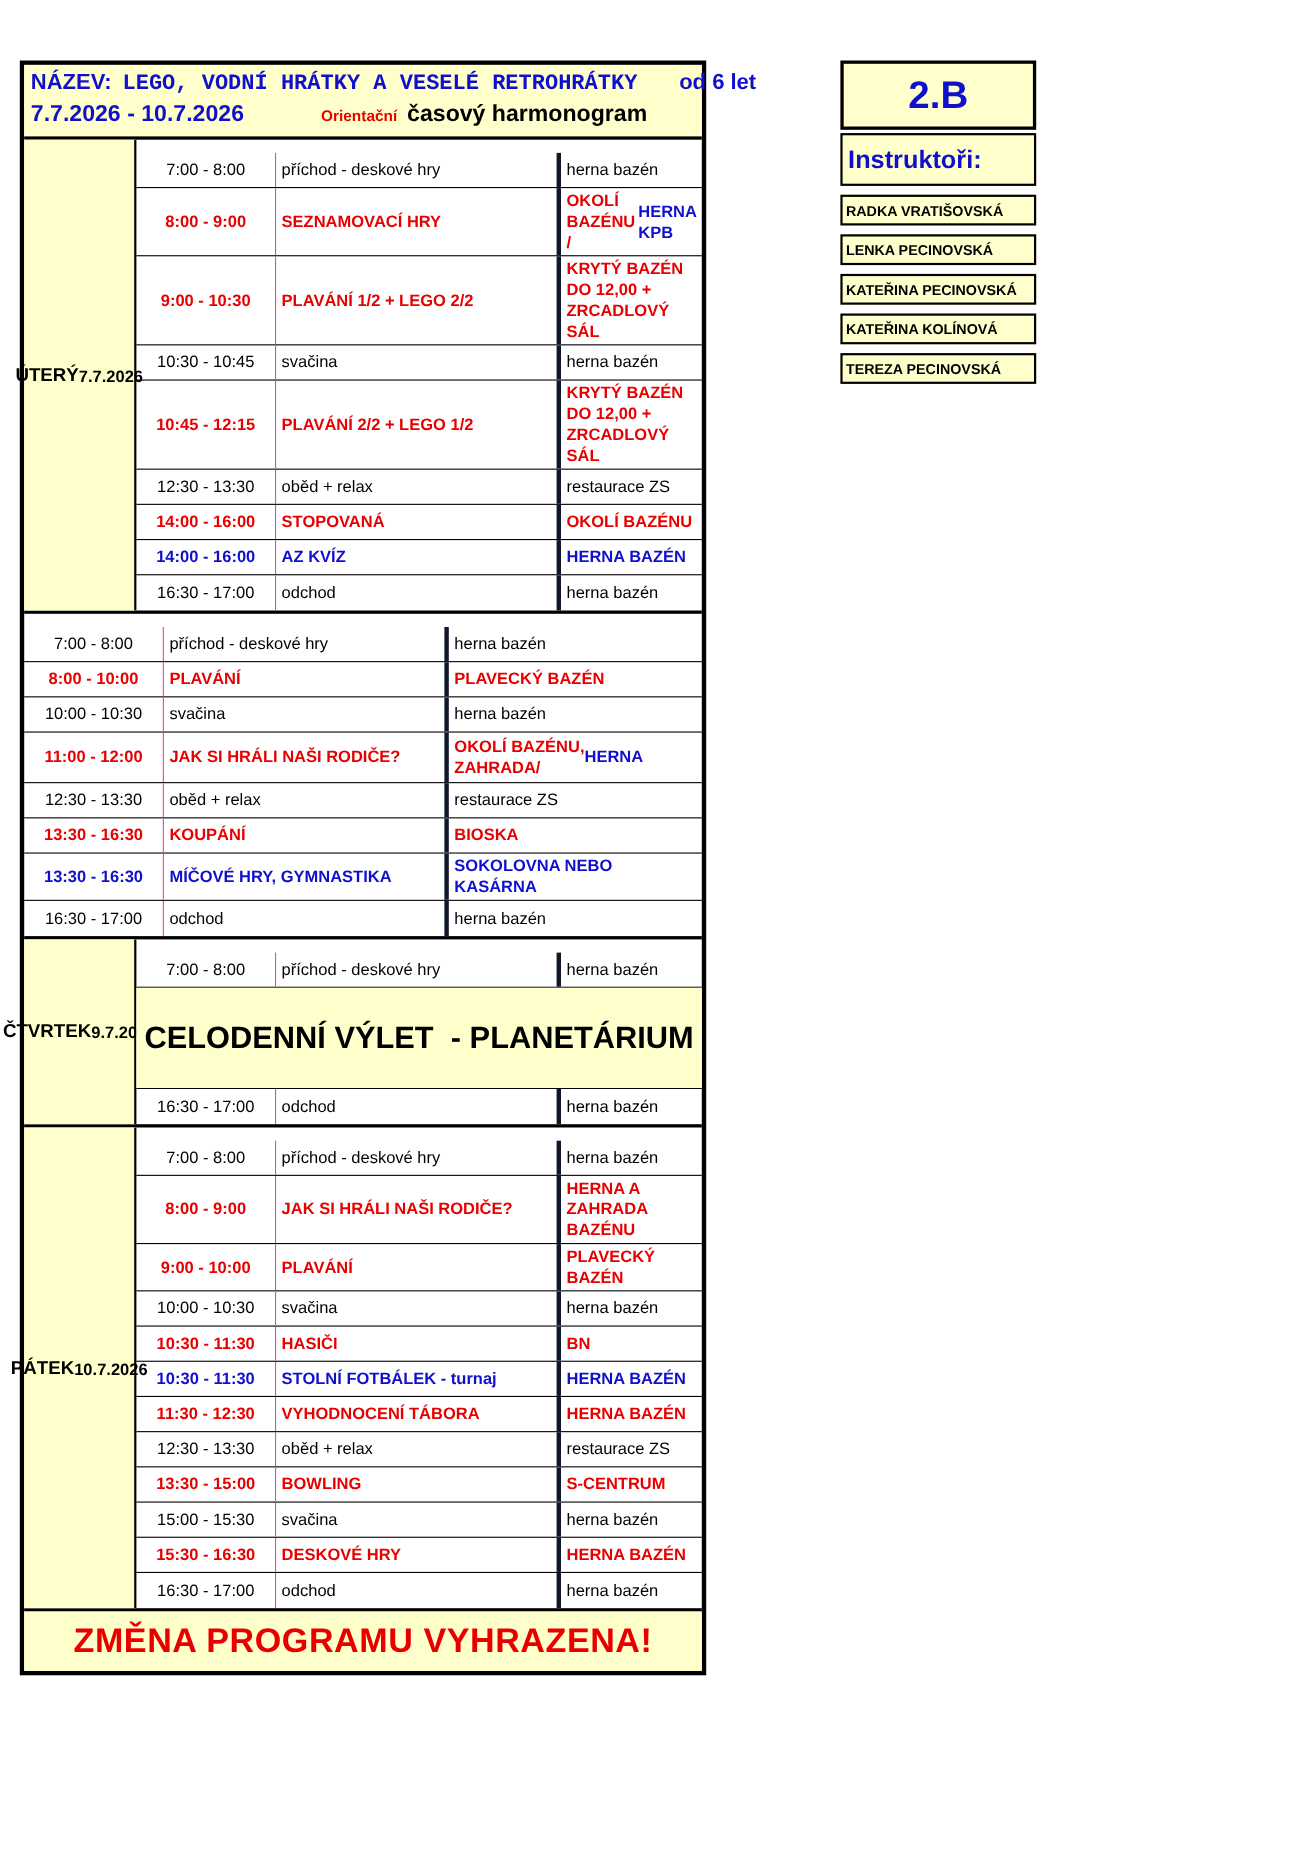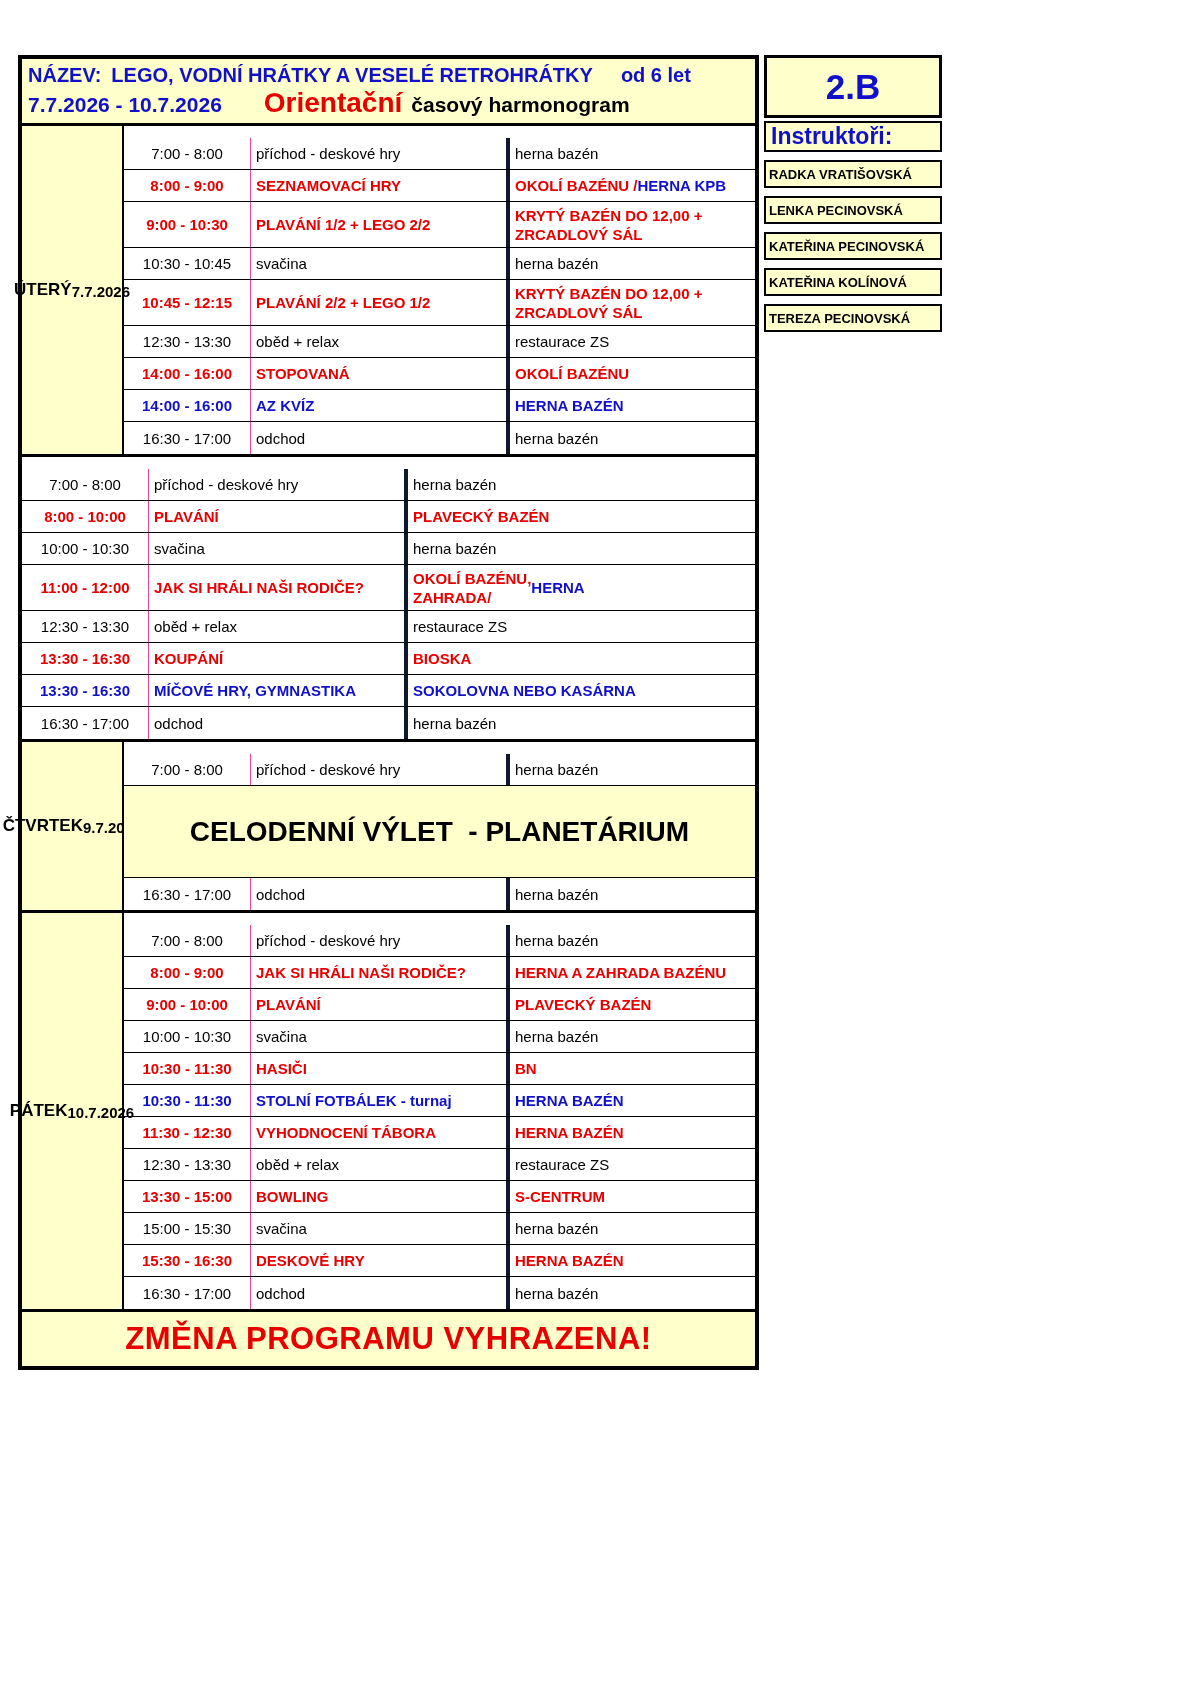--- a/index.html
+++ b/index.html
@@ -15,34 +15,34 @@
     --red: #e80000;
     --blue: #1010cc;
     --yellow: #ffffcc;
   }
   .c-red { color: var(--red); font-weight: bold; }
   .c-blue { color: var(--blue); font-weight: bold; }
   .c-black { color: #000; }
 
   
   .schedule {
-    position: absolute; left: 18px; top: 55px; width: 741px;
+    position: absolute; left: 18px; top: 55px; width: 624px;
     border: 4px solid #000;
     background: #fff;
   }
   .header-box {
     background: var(--yellow);
     border-bottom: 3px solid #000;
     padding: 3px 6px 5px 6px;
   }
   .h-line { display: flex; align-items: baseline; font-weight: bold; font-size: 20px; line-height: 27px; white-space: pre; }
   .h-label { margin-right: 10px; }
-  .h-title { margin-right: 28px; }
+  .h-title { margin-right: 38px; font-family: Liberation Mono, monospace; }
   .h-dates { margin-right: 42px; font-size: 21px; }
-  .h-orient { margin-right: 9px; font-size: 28px; }
+  .h-orient { margin-right: 9px; font-size: 14px; margin-left: 28px; }
   .h-sub { font-size: 21px; font-weight: bold; }
 
   .day-section { display: flex; border-bottom: 3px solid #000; }
   .day-section:last-of-type { border-bottom: 3px solid #000; }
   .day-cell {
     width: 102px; background: var(--yellow);
     border-right: 2px solid #000;
     display: flex; flex-direction: row; justify-content: center; align-items: center;
     text-align: center;
   }
@@ -86,21 +86,21 @@
   
   .sidebar { position: absolute; left: 764px; top: 55px; width: 178px; }
   .group-box {
     border: 3px solid #000; background: var(--yellow);
     height: 63px;
     display: flex; align-items: center; justify-content: center;
     font-size: 35px; font-weight: bold; color: var(--blue);
   }
   .instructors-title {
     border: 2px solid #000; background: var(--yellow);
-    margin-top: 3px; height: 31px;
+    margin-top: 3px; height: 48px;
     display: flex; align-items: center;
     padding: 0 5px;
     font-size: 23px; font-weight: bold; color: var(--blue);
   }
   .instructor-box {
     border: 2px solid #000; background: var(--yellow);
     margin-top: 8px; min-height: 28px;
     display: flex; align-items: center;
     padding: 0 3px;
     font-size: 13px; font-weight: bold; color: #000;

